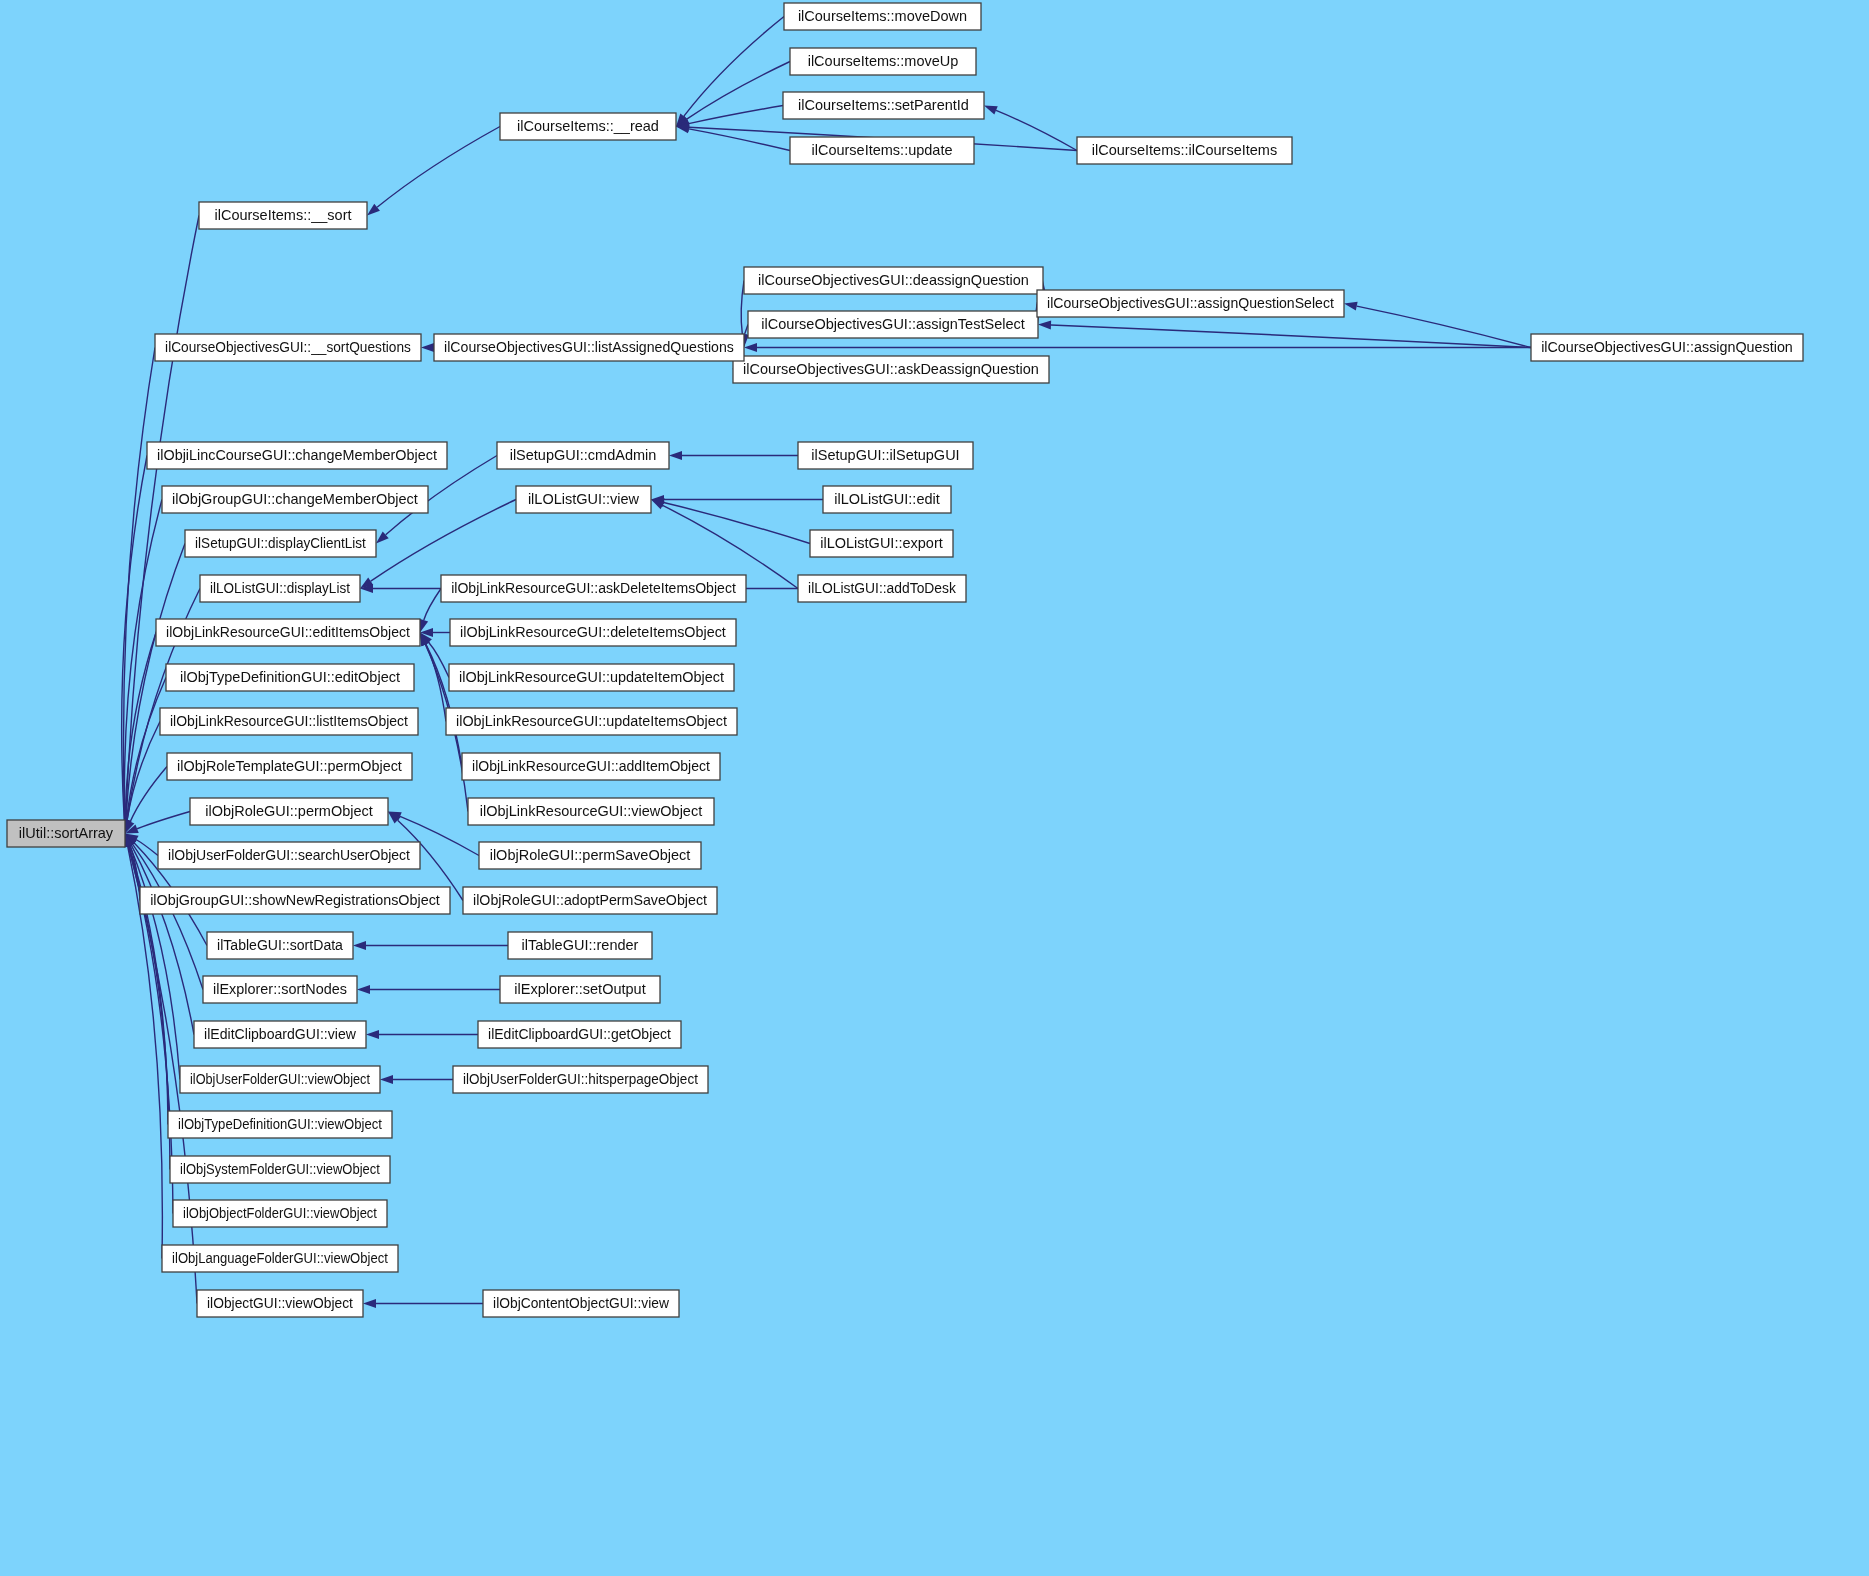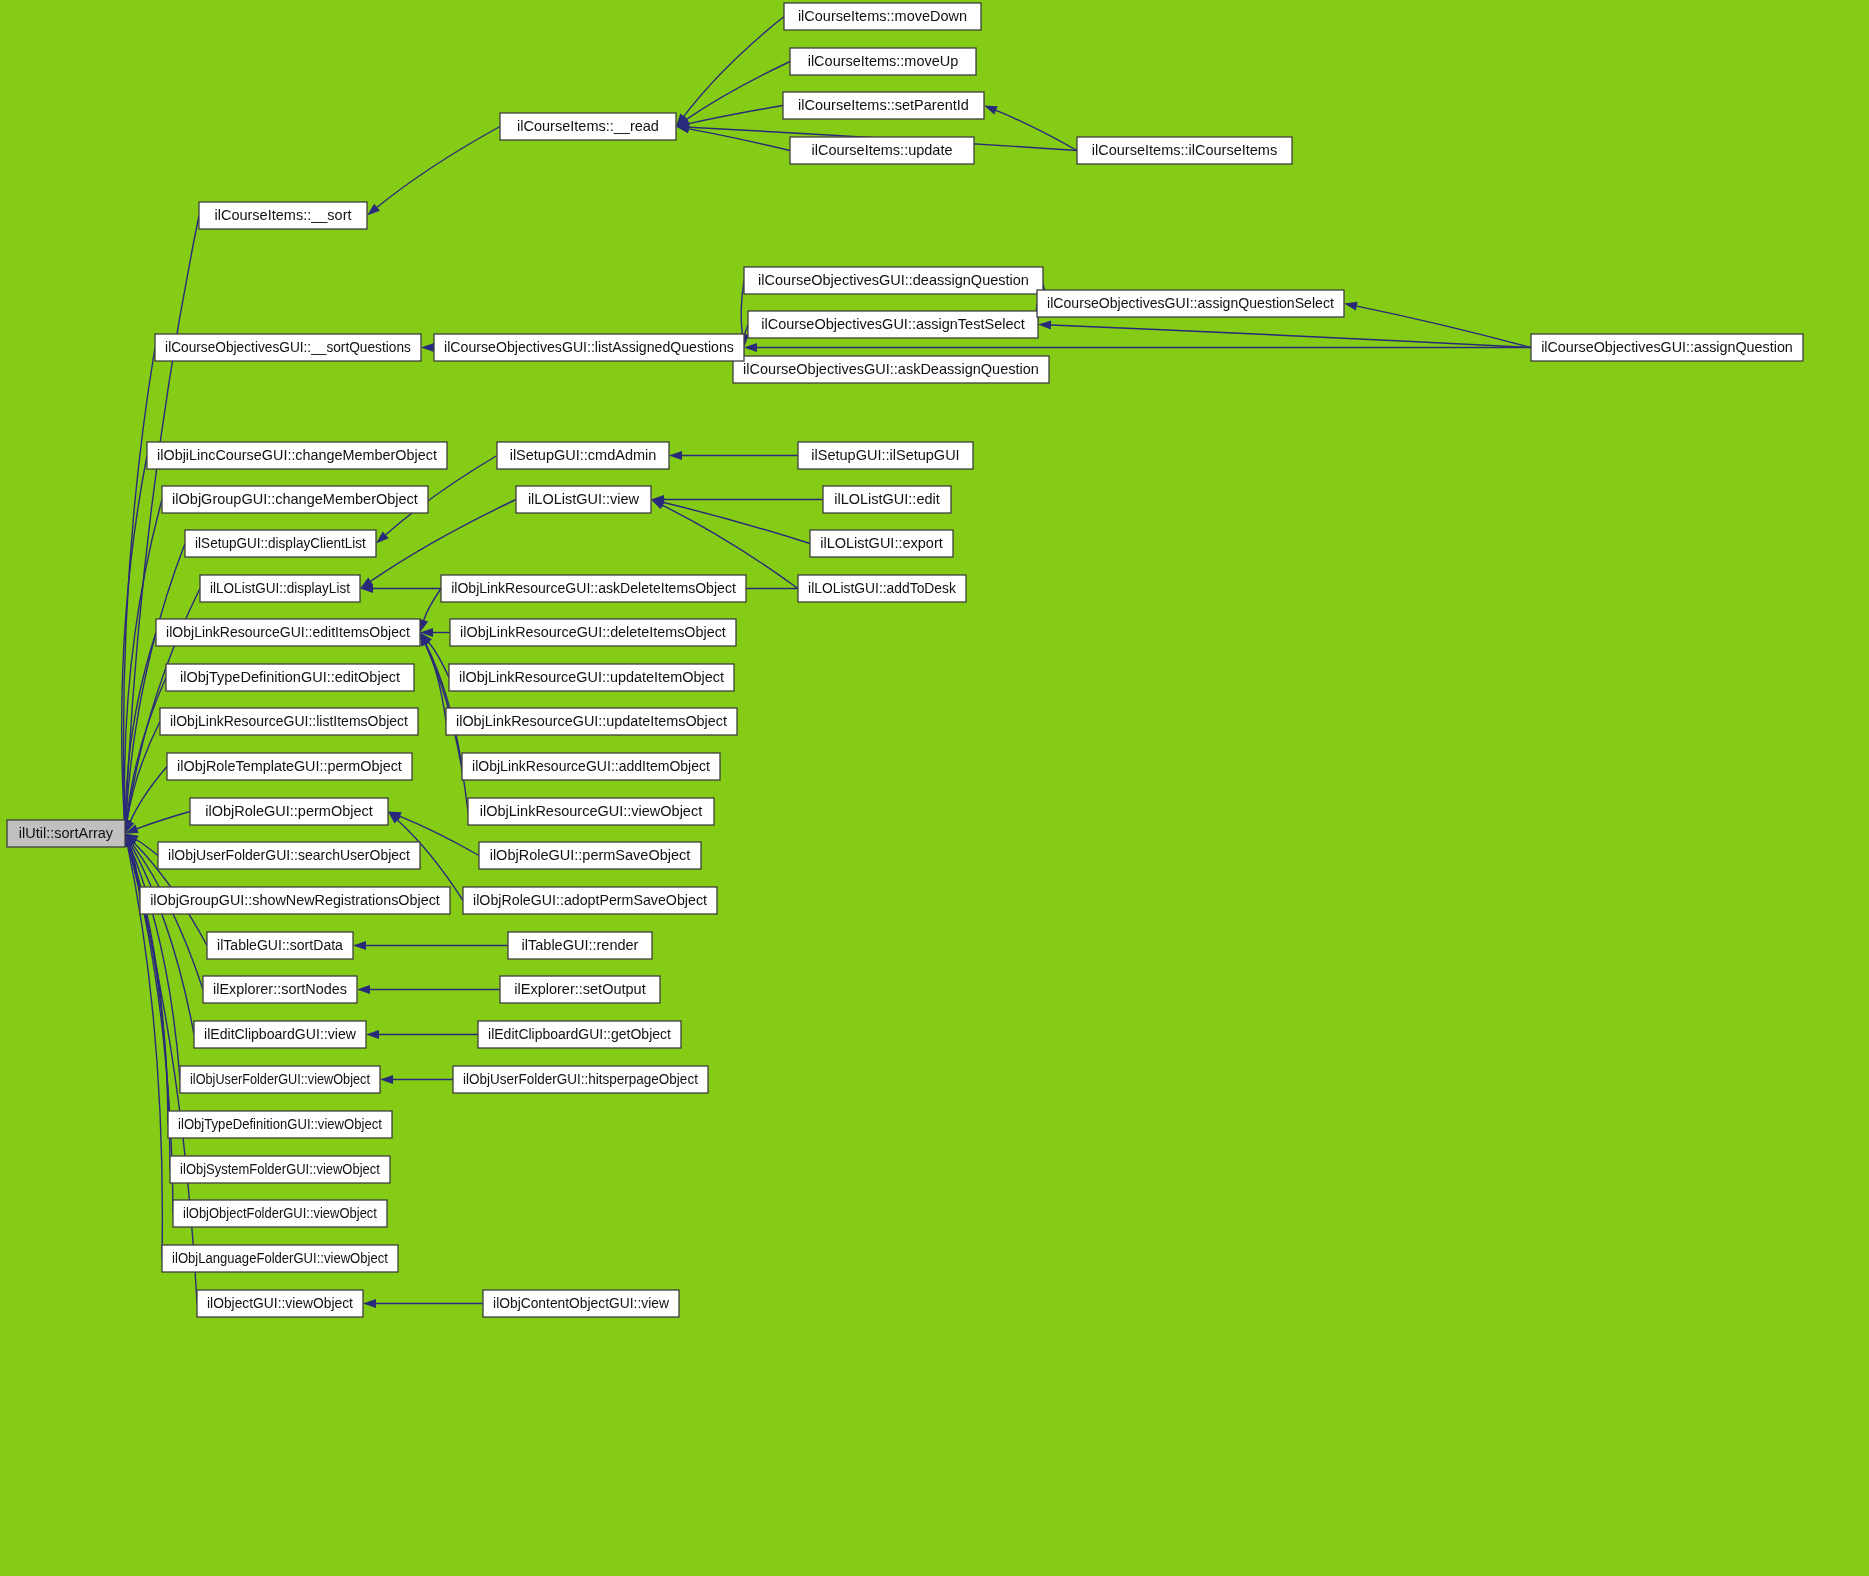--- a/index.html
+++ b/index.html
@@ -1,17 +1,17 @@
 <!DOCTYPE html>
 <html><head>
 <meta charset="utf-8">
 <style>
   html,body{margin:0;padding:0;background:#ffffff;}
   body{font-family:"Liberation Sans","DejaVu Sans",sans-serif;}
-  #graph{position:relative;width:1869px;height:1576px;background:#84cc16;overflow:hidden;}
+  #graph{position:relative;width:1869px;height:1576px;background:#7dd3fc;overflow:hidden;}
   svg{position:absolute;left:0;top:0;width:1869px;height:1576px;}
   .node-label{font-size:14.5px;fill:#111111;font-family:"Liberation Sans","DejaVu Sans",sans-serif;dominant-baseline:middle;text-anchor:middle;}
   .nrect{fill:#ffffff;stroke:#3f3f3f;stroke-width:1.3px;}
   .nrect.root{fill:#c0c0c0;stroke:#3f3f3f;}
   .edge{fill:none;stroke:#2a2a7a;stroke-width:1.4px;}
   .arrowhead{fill:#2a2a7a;stroke:none;}
 </style>
 </head>
 <body>
 

